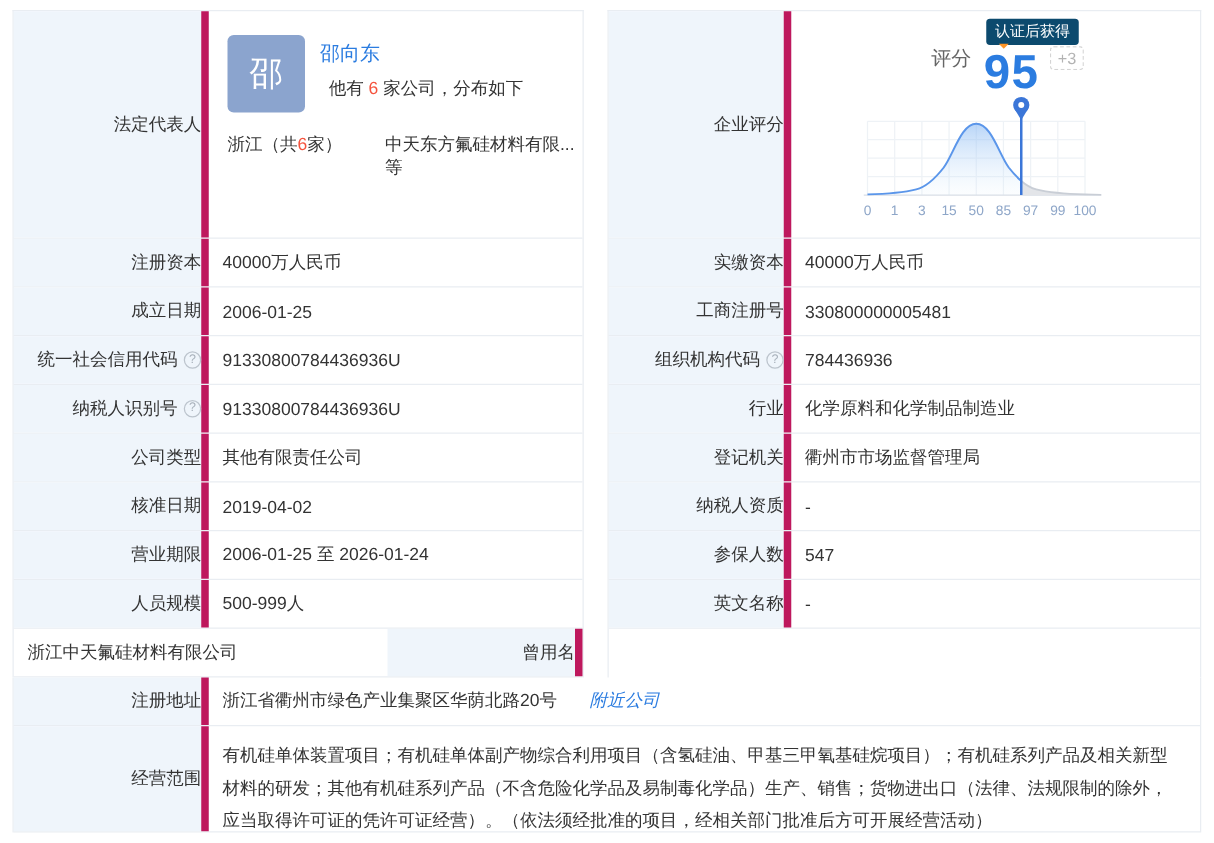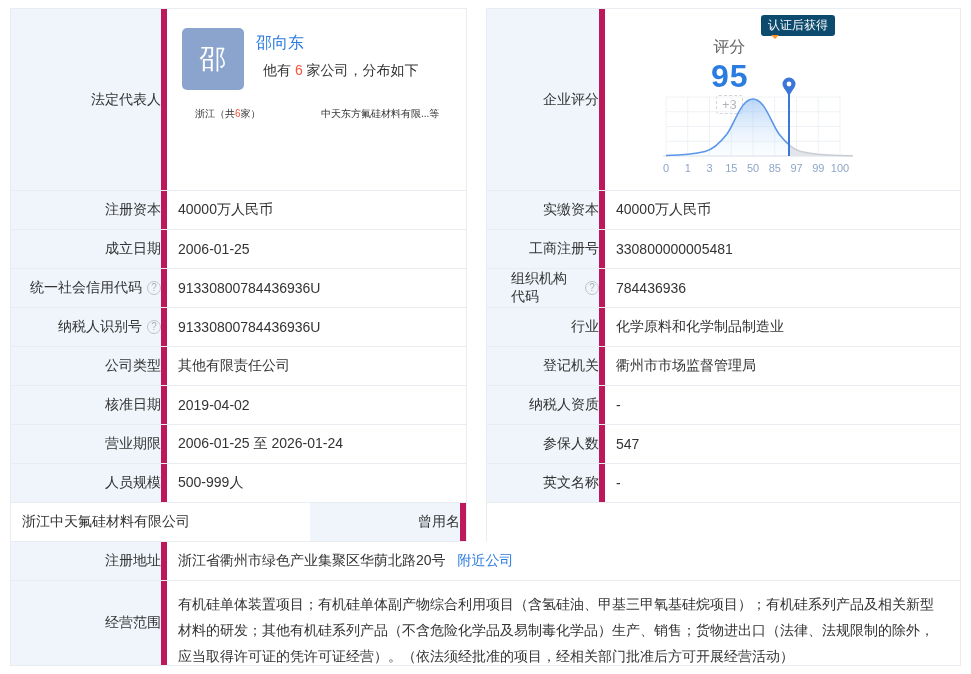--- a/index.html
+++ b/index.html
@@ -8,41 +8,41 @@
   .top-section { display:flex; }
   .tbl { border:1px solid #e9edf2; border-bottom:none; background:#fff; }
   .half-left { width:457px; }
   .gutter { width:19px; }
   .half-right { width:475px; }
   .row { display:flex; height:39px; border-bottom:1px solid #e9edf2; }
   .row-first { height:182px; }
   .cell { display:flex; align-items:center; font-size:14px; }
   .lbl { background:#eff5fb; border-right:6px solid #be185d; padding-left:18px; flex:none; color:#333;justify-content:flex-end; }
   .half-left .lbl, .bottom .lbl { width:156px; }
-  .half-right .lbl { width:118px; padding-left:24px; }
+  .half-right .lbl { width:146px; padding-left:24px; }
   .val { flex:1; padding-left:11px; position:relative; }
   .bottom { width:951px; border-top:none; }
   .bottom .row-addr { height:39px; }
   .bottom .row-scope { height:85px; border-bottom:1px solid #e9edf2; }
   .scope-val { display:block; padding:10px 22px 10px 11px; line-height:26px; font-size:14px; }
   .help { display:inline-flex; width:14px; height:14px; border-radius:50%; border:1px solid #bcc4cd; color:#a7b0ba; font-size:10px; line-height:12px; align-items:center; justify-content:center; margin-left:5px; flex:none; }
   a.link { color:#2b7ce0; text-decoration:none; }
   .red { color:#f5533d; }
   
   .avatar { position:absolute; left:15px; top:19px; width:62px; height:62px; background:#8ba4ce; border-radius:5px; color:#fff; font-size:27px; display:flex; align-items:center; justify-content:center; }
   .rep-name { position:absolute; left:89px; top:24px; font-size:16px; }
   .rep-sub { position:absolute; left:96px; top:53px; font-size:14px; color:#333; }
-  .rep-line2 { position:absolute; left:15px; top:98px; font-size:10px; display:flex;margin-left:13px; }
+  .rep-line2 { position:absolute; left:15px; top:98px; font-size:14px; display:flex; }
   .rep-region { width:126px; flex:none; }
   
   .badge { position:absolute; left:156px; top:6px; background:#0c4a6e; color:#fff; font-size:12px; padding:2px 7px; border-radius:3px; }
   .badge::after { content:""; position:absolute; left:10px; bottom:-7px; border:4px solid transparent; border-top-color:#ff9527; }
-  .score-line { position:absolute; left:96px; top:28px; display:flex; align-items:center;flex-direction:column; }
+  .score-line { position:absolute; left:112px; top:28px; display:flex; align-items:flex-start; }
   .score-word { font-size:16px; color:#666; }
-  .score-num { font-size:32px; font-weight:bold; color:#2b7ce0; margin:0 9px 0 10px; letter-spacing:1px; }
+  .score-num { font-size:38px; font-weight:bold; color:#2b7ce0; margin:0 9px 0 10px; letter-spacing:1px; }
   .score-bonus { font-size:13px; color:#b3b3b3; border:1px dashed #d4d4d4; border-radius:3px; padding:1px 5px; }
   .chart { position:absolute; left:52px; top:62px; }
 </style>
 </head>
 <body>
 
 <div class="page">
   <div class="top-section">
 
     <div class="tbl half-left">
@@ -245,21 +245,21 @@
     </div>
   </div>
 
   <div class="tbl bottom">
     <div class="row row-addr">
       <div class="cell lbl">
           <span>注册地址</span>
         </div>
       <div class="cell val">
         <span>浙江省衢州市绿色产业集聚区华荫北路20号</span>
-        <a class="link" href="#" style="margin-left:12px;">附近公司</a>
+        <a class="link" href="#" style="margin-left:26px;font-style:italic;">附近公司</a>
       </div>
     </div>
     <div class="row row-scope">
       <div class="cell lbl">
           <span>经营范围</span>
         </div>
       <div class="val scope-val">有机硅单体装置项目；有机硅单体副产物综合利用项目（含氢硅油、甲基三甲氧基硅烷项目）；有机硅系列产品及相关新型材料的研发；其他有机硅系列产品（不含危险化学品及易制毒化学品）生产、销售；货物进出口（法律、法规限制的除外，应当取得许可证的凭许可证经营）。（依法须经批准的项目，经相关部门批准后方可开展经营活动）</div>
     </div>
   </div>
 </div>

